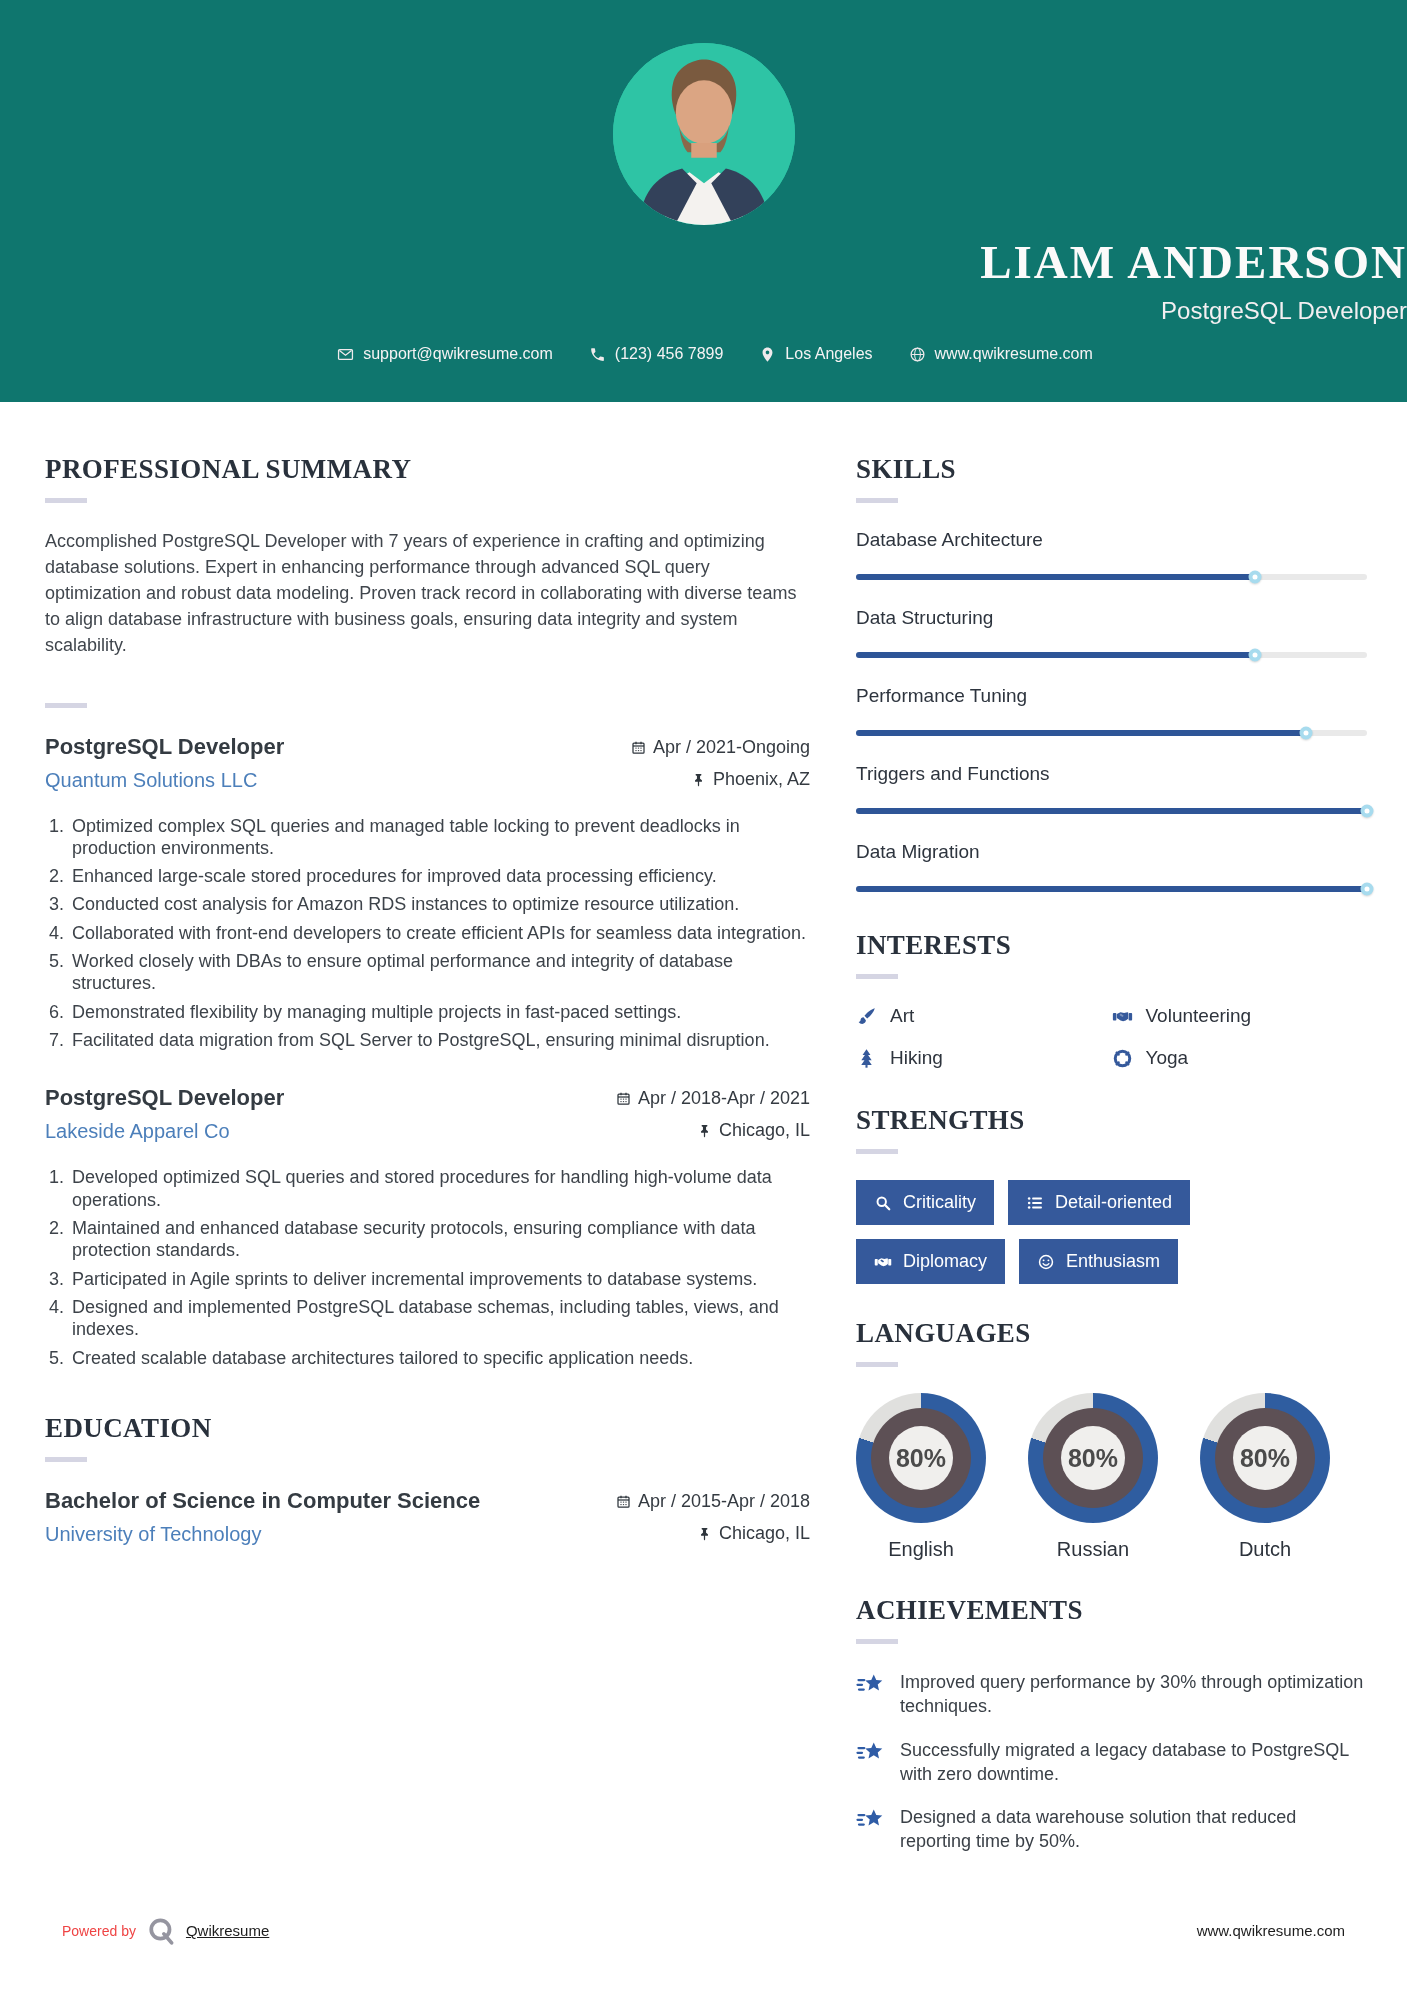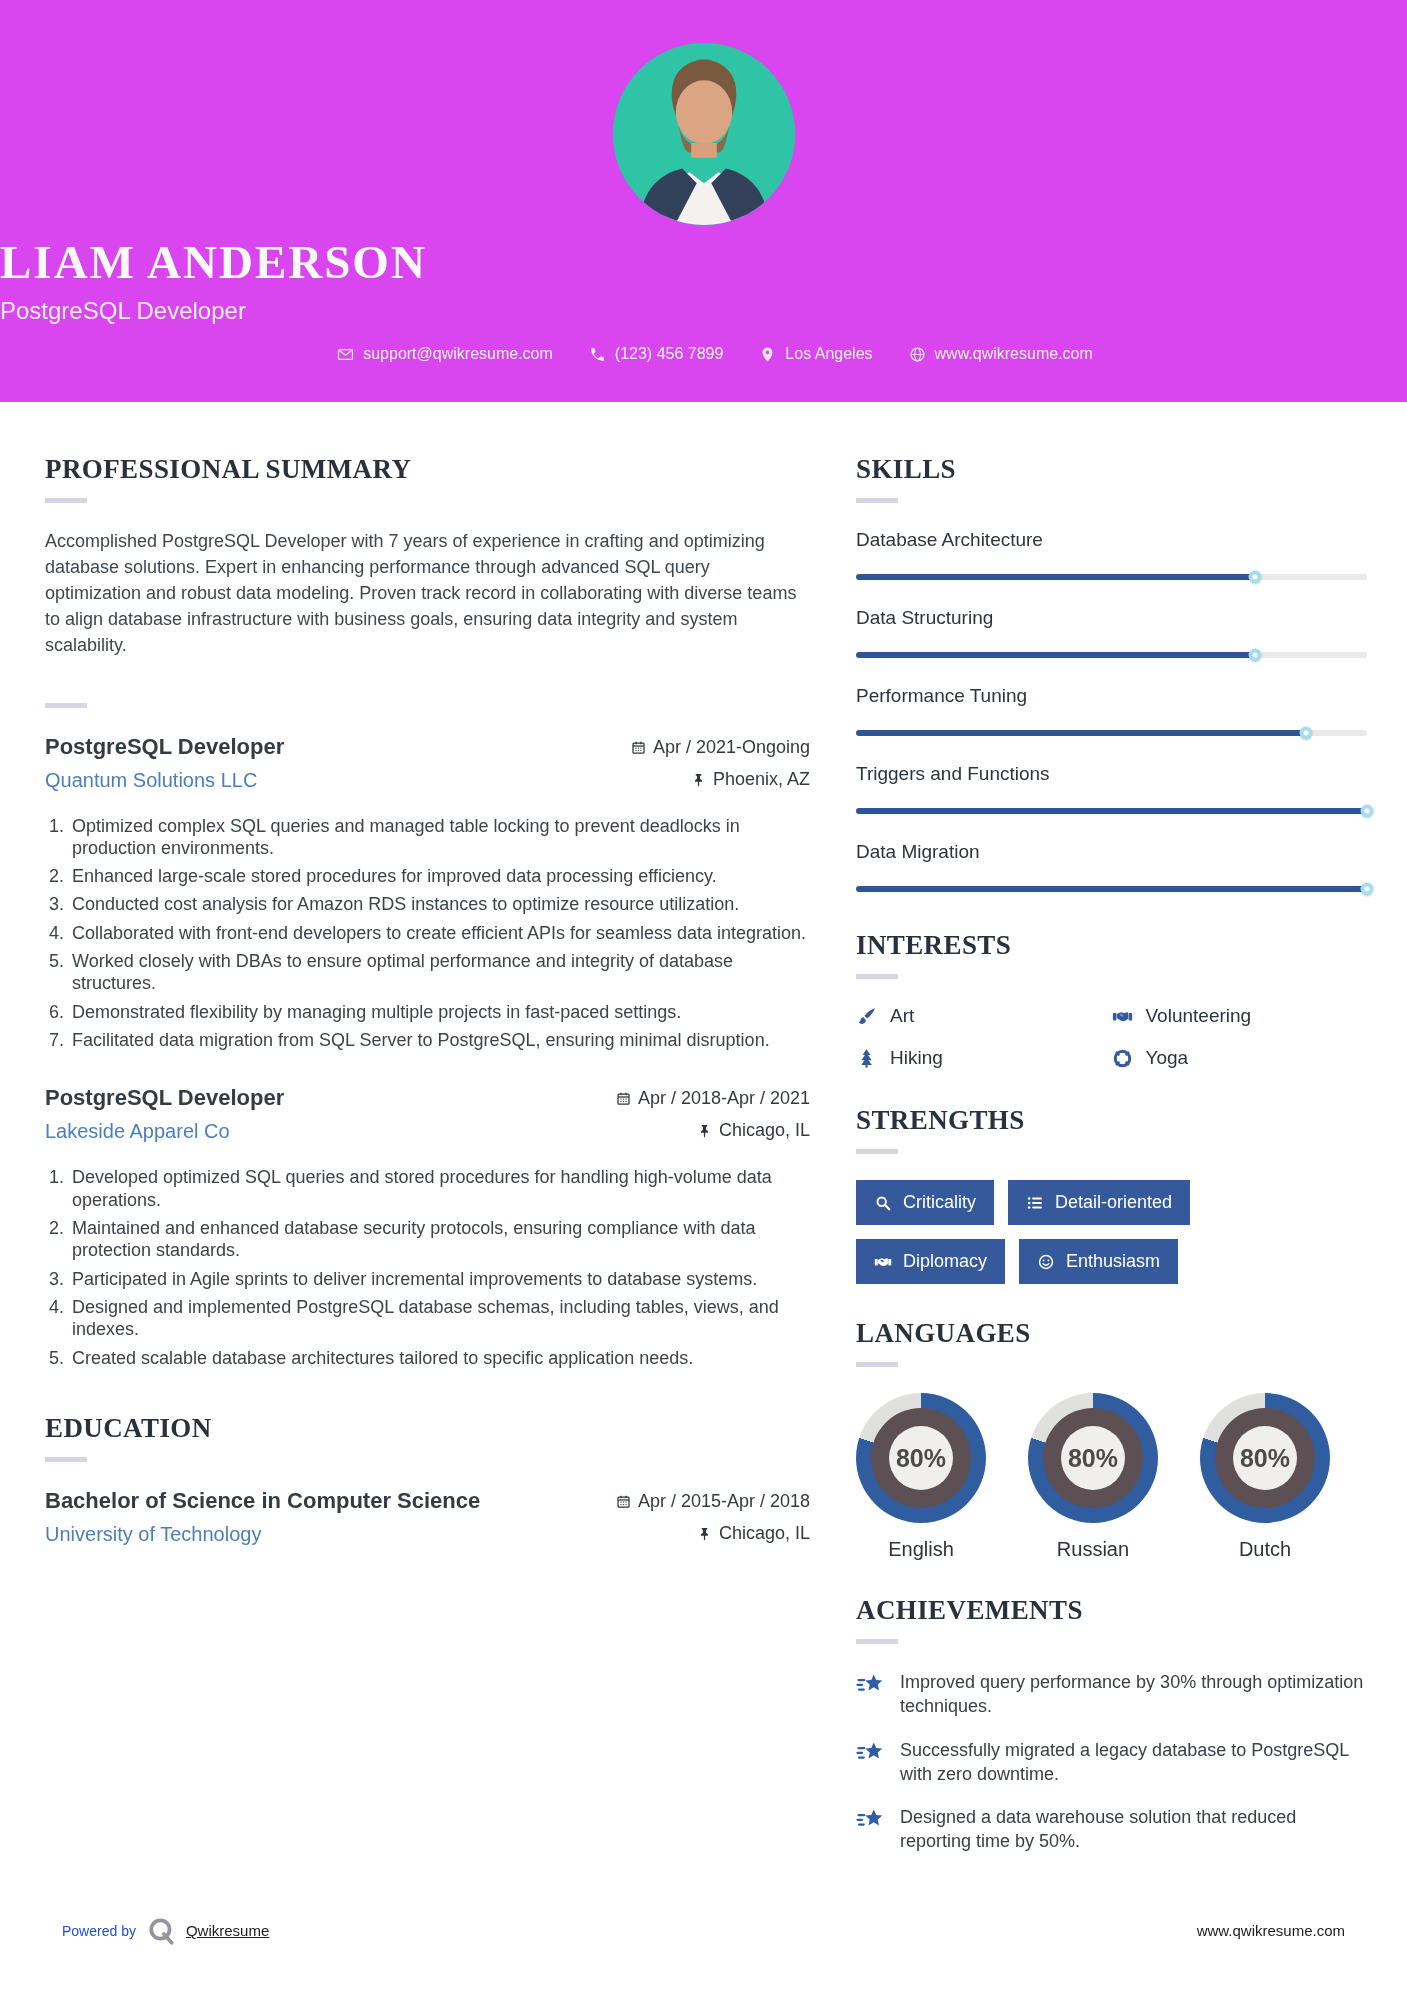--- a/index.html
+++ b/index.html
@@ -3,21 +3,21 @@
 <meta charset="utf-8">
 <style>
   * { box-sizing: border-box; margin: 0; padding: 0; }
   html,body { background:#ffffff; }
   body { font-family: "Liberation Sans", "DejaVu Sans", sans-serif; }
 
   .page { width:1407px; height:1990px; margin:0 auto; background:#ffffff;
           display:flex; flex-direction:column; overflow:hidden; position:relative; }
 
   
-  .hero { background:#d946ef; height:402px; flex:0 0 auto; text-align:left; color:#fff; }
+  .hero { background:#0f766e; height:402px; flex:0 0 auto; text-align:right; color:#fff; }
   .photo-wrap { width:182px; height:182px; border-radius:50%; overflow:hidden;
                 margin:43px auto 0; background:#2ec4a5; }
   .photo-wrap svg { display:block; }
   .hero-name { font-family:"Liberation Serif","DejaVu Serif",serif; font-weight:bold;
                font-size:47px; letter-spacing:2px; color:#fbfafa; margin-top:10px; }
   .hero-title { font-size:24px; color:#f3eff1; margin-top:8px; font-weight:normal; }
   .contact-row { display:flex; justify-content:center; align-items:center; gap:36px; margin-top:20px;padding-left:23px; }
   .contact-item { display:flex; align-items:center; gap:9px; font-size:16px; color:#f6f3f4; }
   .contact-item svg { width:17px; height:17px; color:#efeaec; }
 
@@ -78,21 +78,21 @@
   .lang-label { font-size:20px; color:#2d333c; margin-top:15px; }
 
   .ach-item { display:flex; align-items:flex-start; gap:14px; margin-bottom:19px; }
   .ach-item svg { width:30px; height:30px; color:#2f5ca6; flex:0 0 auto; margin-top:1px; }
   .ach-text { font-size:18px; line-height:1.35; color:#3a4047; }
 
   
   .footer { margin-top:auto; display:flex; justify-content:space-between; align-items:center;
             padding:18px 62px 50px 62px; }
   .powered { display:flex; align-items:center; gap:10px; }
-  .powered-label { font-size:14px; color:#1d4ed8;text-align:right; }
+  .powered-label { font-size:14px; color:#ef4444;text-align:right; }
   .powered svg { width:30px; height:30px; color:#9595a0; }
   .brand-link { font-size:15px; color:#1d1d1d; text-decoration:underline; cursor:pointer; }
   .site-link { font-size:15px; color:#1d1d1d; cursor:pointer; }
 </style>
 </head>
 <body>
 
 <div class="page">
 
   <div class="hero">

